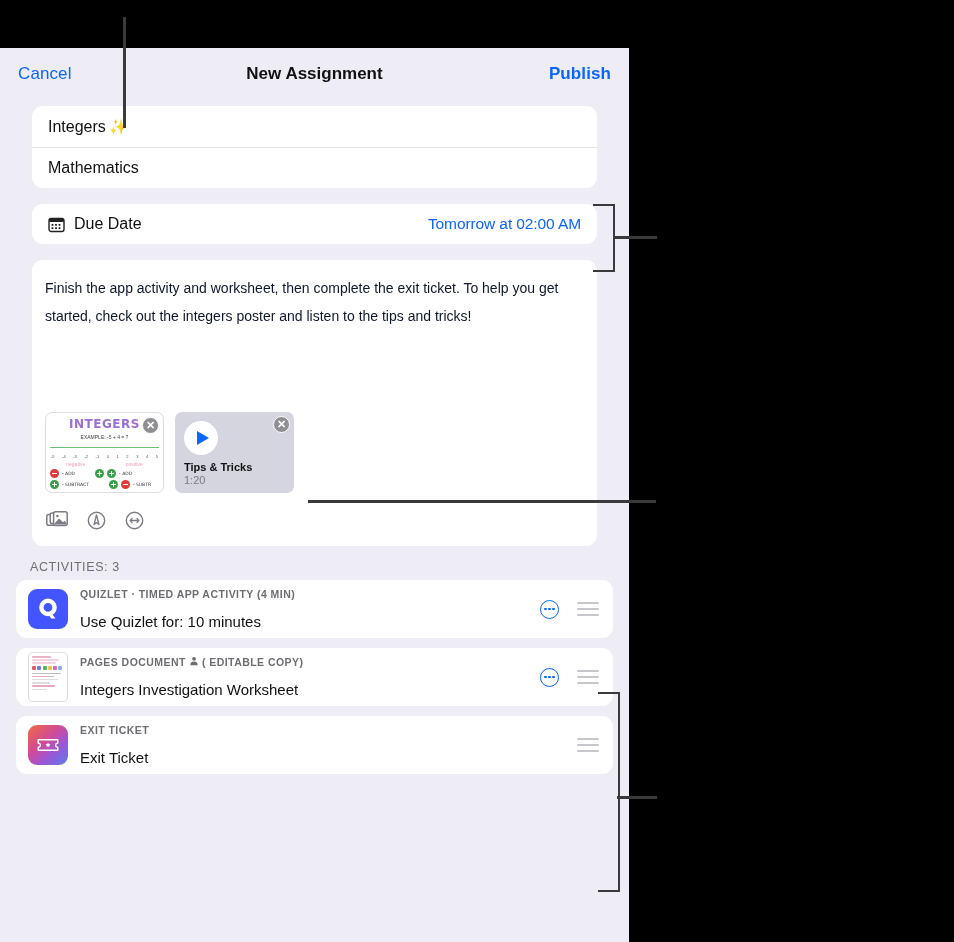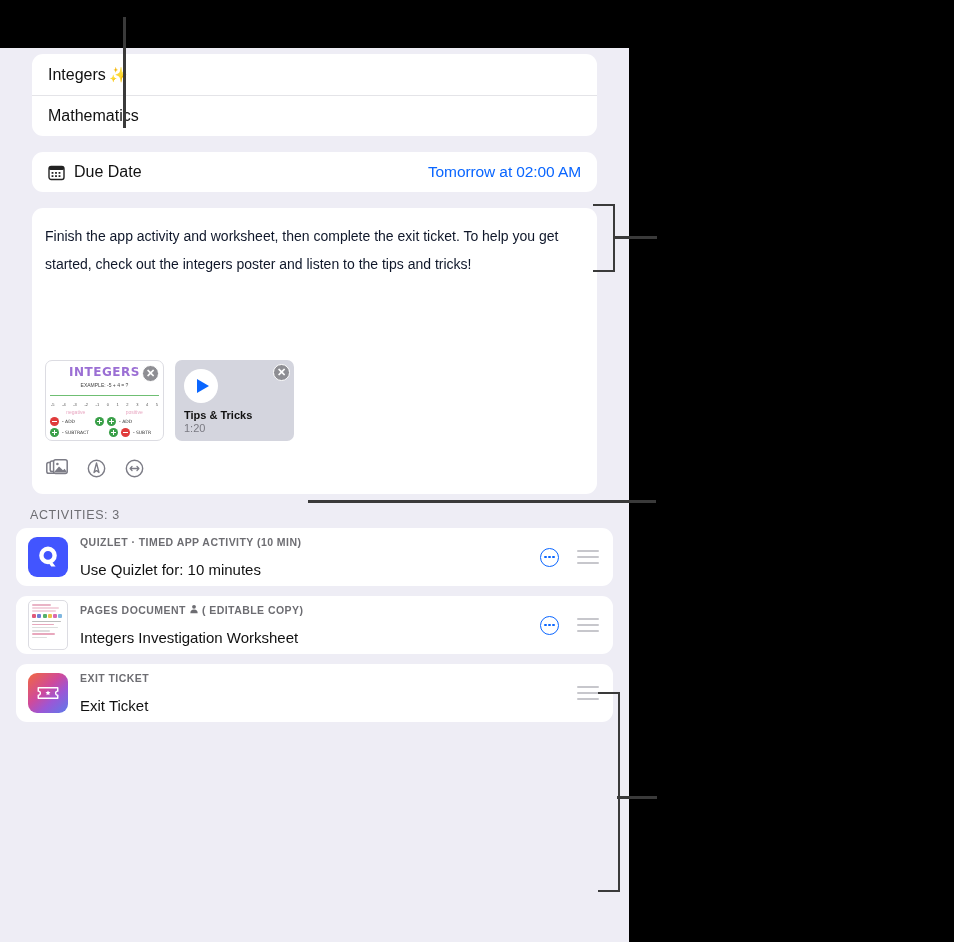--- a/index.html
+++ b/index.html
@@ -205,20 +205,25 @@
     background: transparent;
   }
 </style>
 </head>
 <body>
 
 <div class="stage">
 
   <div class="panel">
 
+    <div class="navbar">
+      <div class="nav-cancel">Cancel</div>
+      <div class="nav-title">New Assignment</div>
+      <div class="nav-publish">Publish</div>
+    </div>
 
     <div class="card titlecard">
       <div class="row title-row">
         <span>Integers</span>
         <span class="sparkle">✨</span>
       </div>
       <div class="row">
         <span>Mathematics</span>
       </div>
     </div>
@@ -338,21 +343,21 @@
     <div class="sec-head">ACTIVITIES: 3</div>
 
     <div class="act-card">
       <div class="act-icon q-icon">
         <svg viewBox="0 0 40 40" width="32" height="32">
           <path d="M20 7 a11 11 0 1 1 0 22 a11 11 0 0 1 0-22 z M20 12.5 a5.5 5.5 0 1 0 0 11 a5.5 5.5 0 0 0 0-11 z" fill="#fff" fill-rule="evenodd"></path>
           <path d="M23.5 24.5 L29.5 32 L24 32 L20.3 26.5 Z" fill="#fff"></path>
         </svg>
       </div>
       <div class="act-body">
-        <div class="act-kicker">QUIZLET · TIMED APP ACTIVITY (10 MIN)</div>
+        <div class="act-kicker">QUIZLET · TIMED APP ACTIVITY (4 MIN)</div>
         <div class="act-name">Use Quizlet for: 10 minutes</div>
       </div>
       <div class="act-actions">
         <span class="more-circ">
             <i></i>
             <i></i>
             <i></i>
           </span>
         <span class="grip">
             <i></i>

